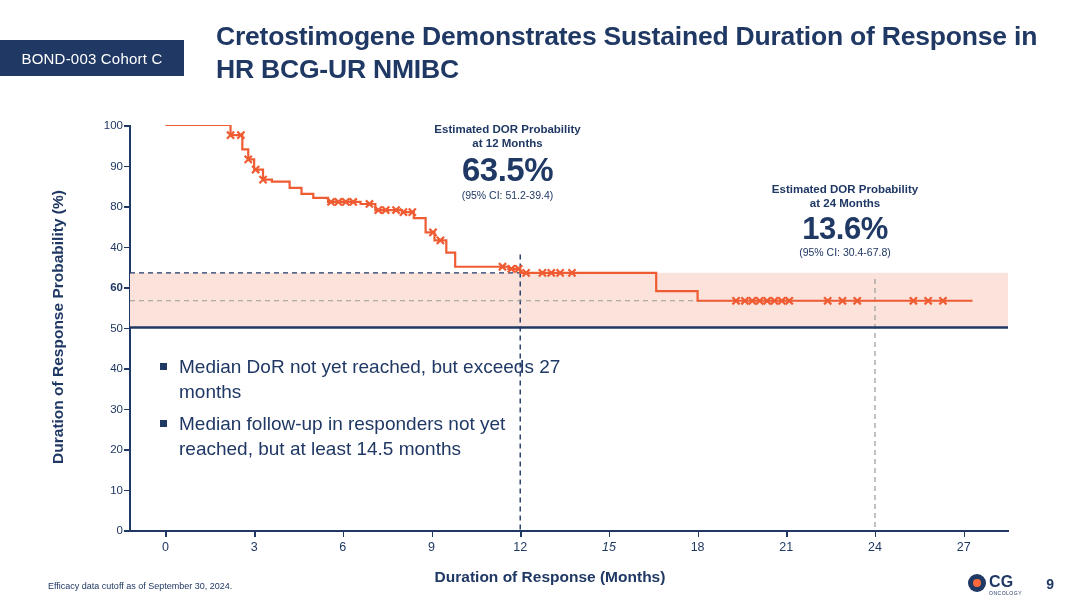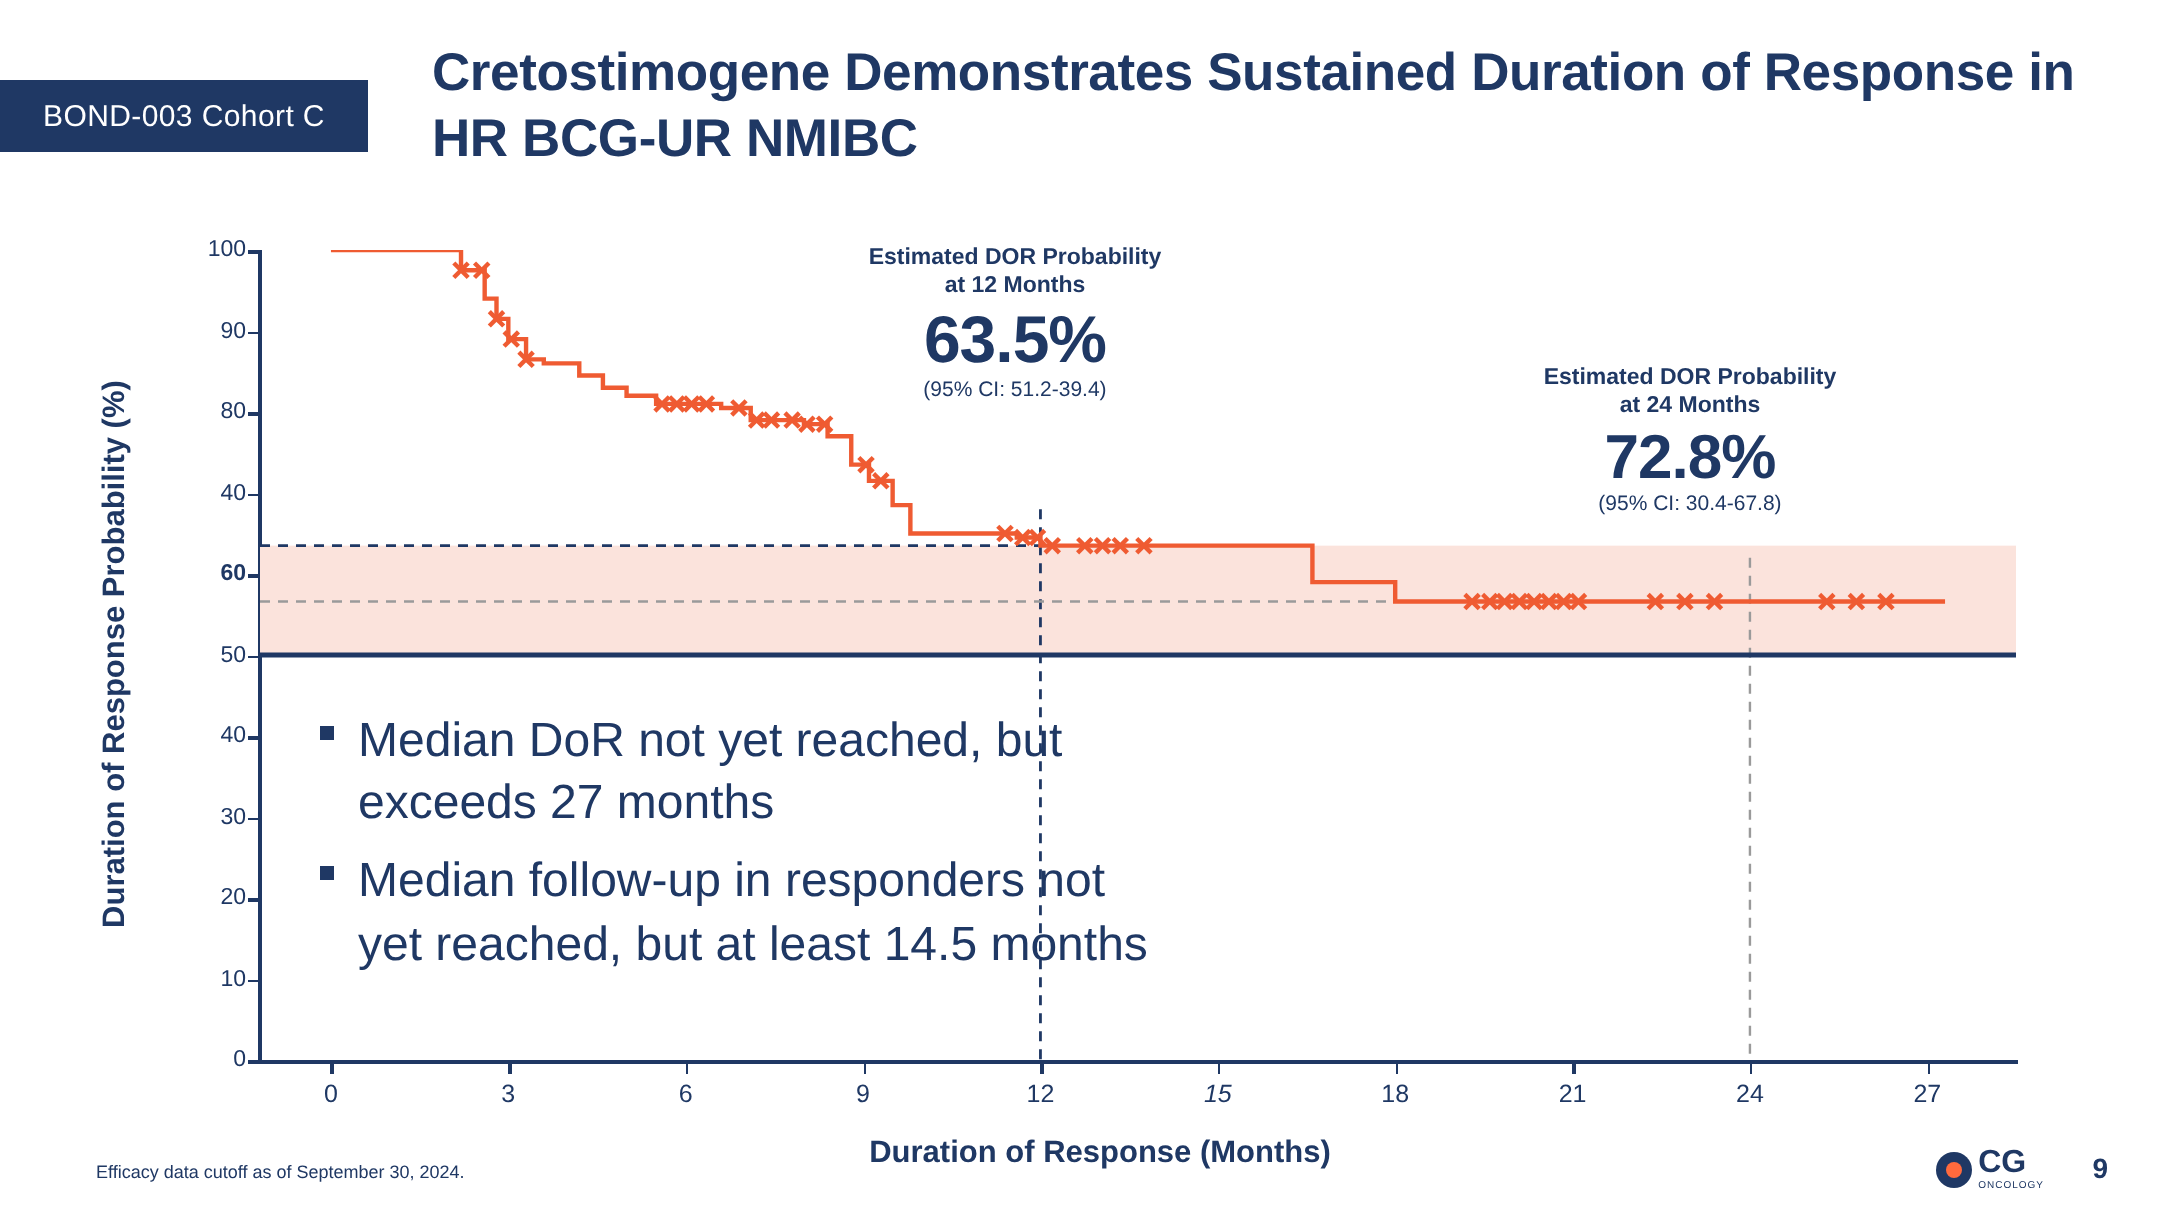--- a/index.html
+++ b/index.html
@@ -163,21 +163,21 @@
     margin-bottom: 8px;
   }
   .bullet-sq {
     width: 7px;
     height: 7px;
     background: #1f3864;
     margin: 8px 12px 0 0;
     flex: 0 0 auto;
   }
   .bullet-text {
-    font-size: 24px;
+    font-size: 19px;
     line-height: 1.3;
   }
   
   .footnote {
     position: absolute;
     left: 48px;
     top: 581px;
     color: #1f3864;
     font-size: 9px;
   }
@@ -187,21 +187,21 @@
     top: 576px;
     color: #1f3864;
     font-size: 14px;
     font-weight: bold;
   }
   .logo {
     position: absolute;
     right: 58px;
     top: 574px;
     display: flex;
-    align-items: center;
+    align-items: flex-start;
     gap: 3px;
   }
   .logo-mark {
     width: 18px;
     height: 18px;
     border-radius: 50%;
     background: #1f3864;
     position: relative;
   }
   .logo-mark::after {
@@ -384,21 +384,21 @@
   <div class="anno anno-12">
     <div class="cap">Estimated DOR Probability</div>
     <div class="cap">at 12 Months</div>
     <div class="big">63.5%</div>
     <div class="ci">(95% CI: 51.2-39.4)</div>
   </div>
 
   <div class="anno anno-24">
     <div class="cap">Estimated DOR Probability</div>
     <div class="cap">at 24 Months</div>
-    <div class="big">72.8%</div>
+    <div class="big">13.6%</div>
     <div class="ci">(95% CI: 30.4-67.8)</div>
   </div>
 
   <div class="bullets">
     <div class="bullet-row">
       <div class="bullet-sq"></div>
       <div class="bullet-text">Median DoR not yet reached, but exceeds 27 months</div>
     </div>
     <div class="bullet-row">
       <div class="bullet-sq"></div>

